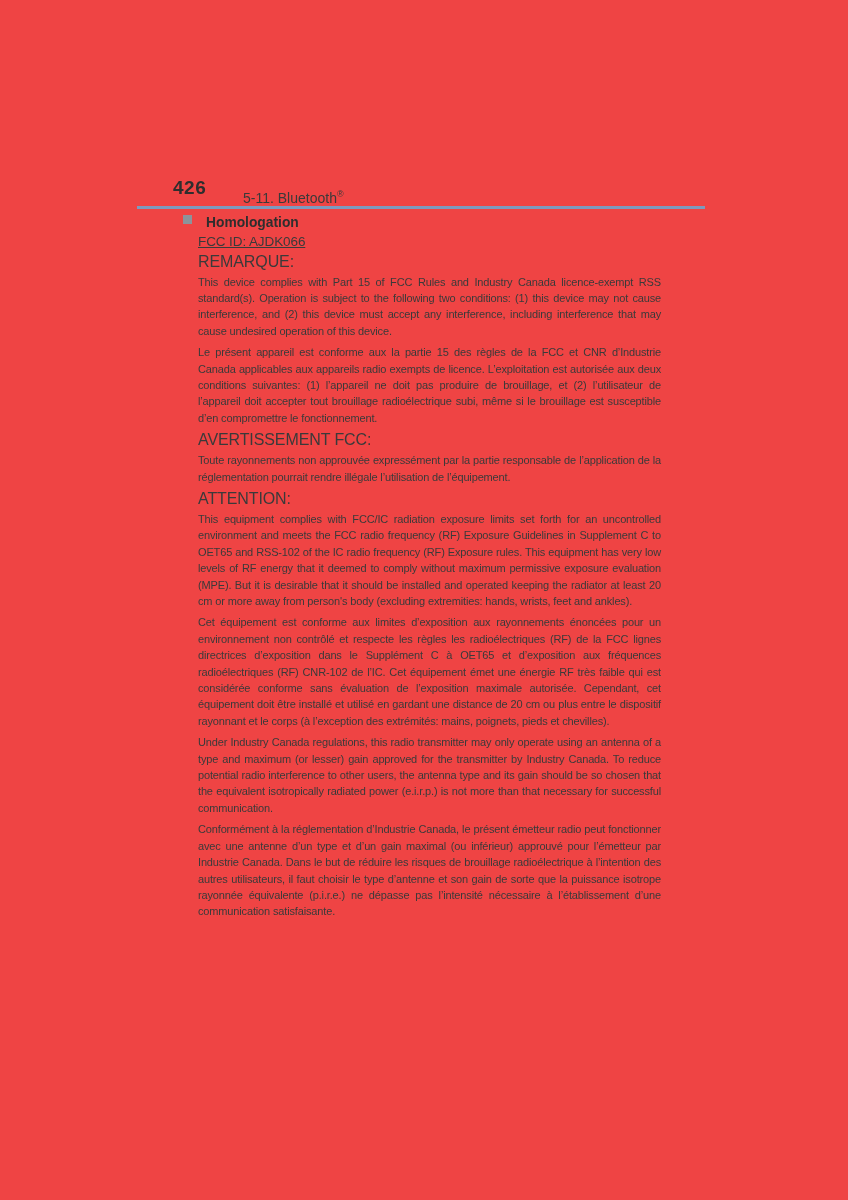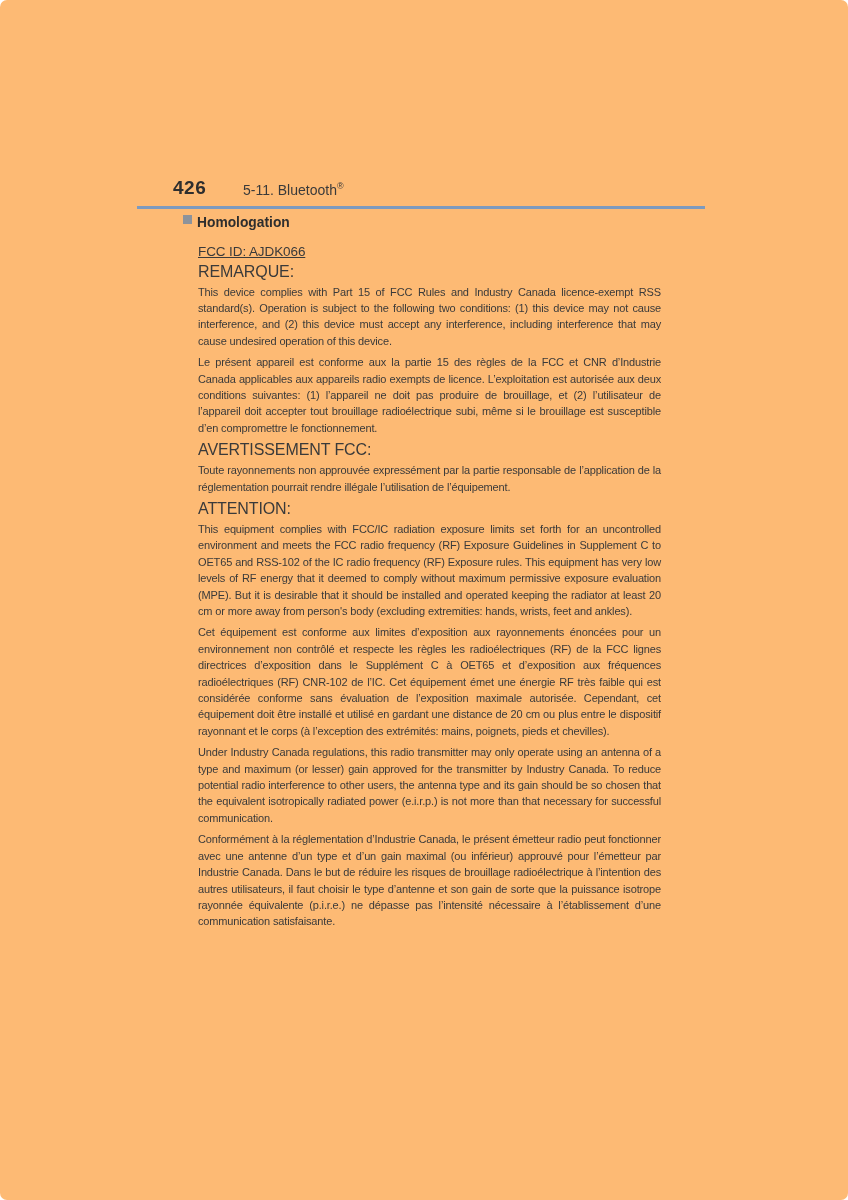--- a/index.html
+++ b/index.html
@@ -6,38 +6,37 @@
   html, body { width: 848px; background: #ffffff; }
   body {
     font-family: "Liberation Sans", sans-serif;
     color: #333333;
     -webkit-font-smoothing: antialiased;
   }
   .page {
     position: relative;
     width: 848px;
     height: 1200px;
-    background: #fdba74;
+    background: #ef4444;
     overflow: hidden;
-    border-radius: 7px;
   }
   
   .page-number {
     position: absolute;
     left: 173px;
     top: 177px;
     font-size: 19px;
     font-weight: bold;
     letter-spacing: 0.5px;
     color: #2e2e2e;
   }
   .section-title {
     position: absolute;
     left: 243px;
-    top: 182px;
+    top: 190px;
     font-size: 14px;
     color: #3a3a3a;
   }
   .section-title sup {
     font-size: 9px;
     vertical-align: super;
     line-height: 0;
   }
   .header-rule {
     position: absolute;
@@ -49,22 +48,22 @@
   }
   
   .content {
     position: absolute;
     left: 183px;
     top: 215px;
     width: 478px;
   }
   .heading-row {
     display: flex;
-    gap: 5px;
-    margin-bottom: 13px;
+    gap: 14px;
+    margin-bottom: 3px;
   }
   .bullet-square {
     width: 9px;
     height: 9px;
     background: #8d939b;
     flex: 0 0 auto;
   }
   .heading-text {
     font-size: 13.8px;
     font-weight: bold;

